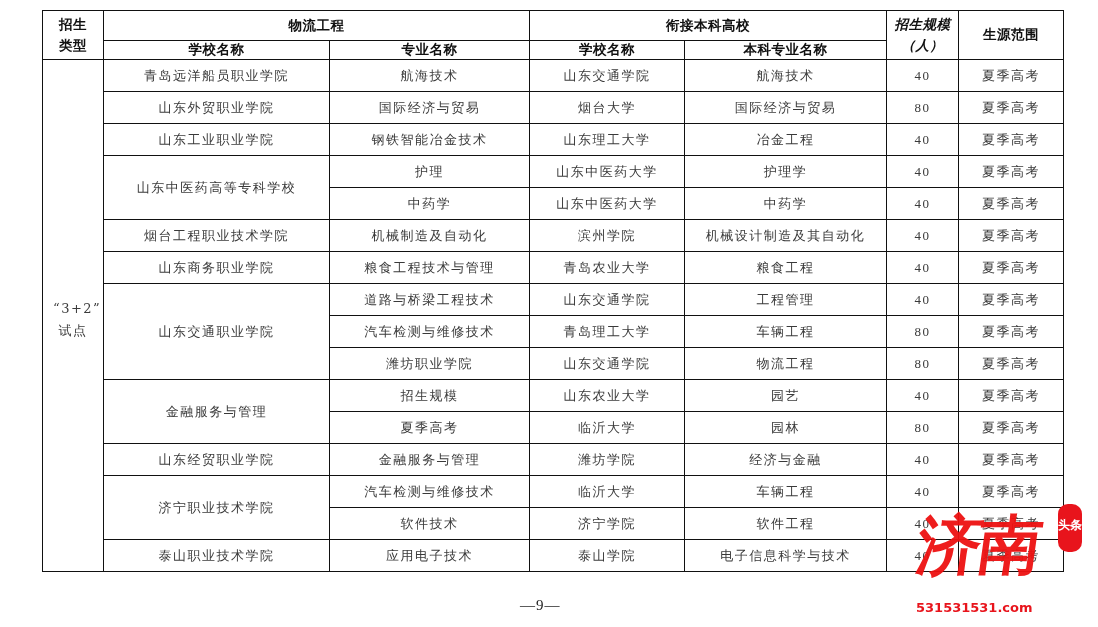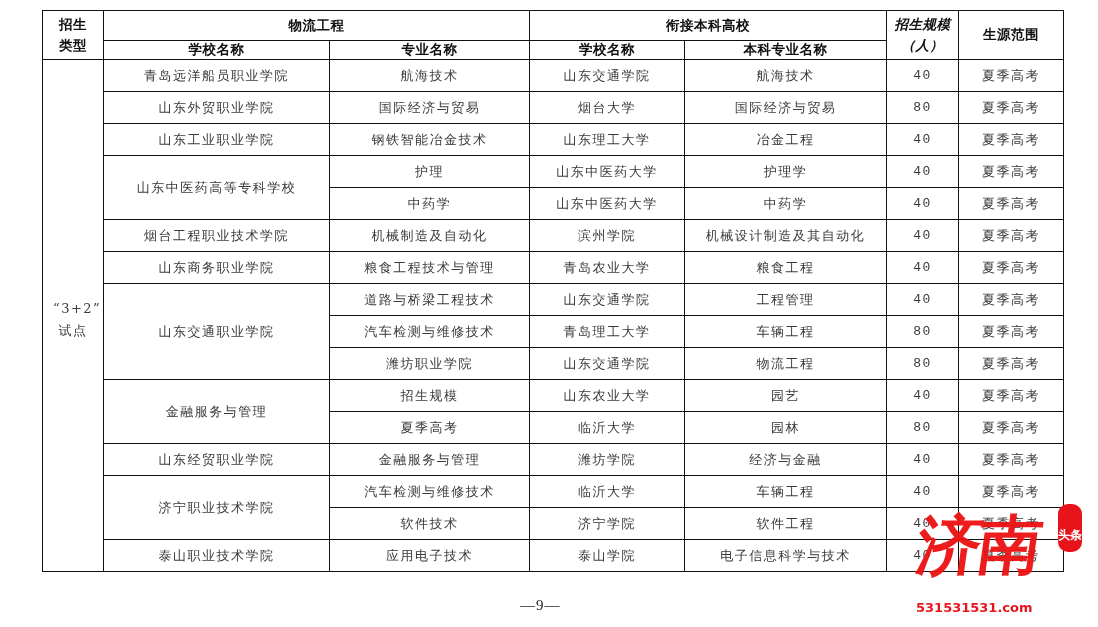--- a/index.html
+++ b/index.html
@@ -7,30 +7,30 @@
          font-family:"DejaVu Serif","Liberation Serif",serif; color:#333; }
   table.main { position:absolute; left:42px; top:10px; border-collapse:collapse;
                table-layout:fixed; width:1021px;border-radius:29px; }
   table.main td, table.main th { border:1.2px solid #111; text-align:center; vertical-align:middle;
                padding:0; font-size:13px; letter-spacing:1.5px; color:#3a3a3a; font-weight:normal; }
   table.main th { font-weight:bold; color:#111; font-family:"DejaVu Sans","Liberation Sans",sans-serif;
                font-size:13.5px; letter-spacing:0.5px; }
   tr.h1 { height:30px; }
   tr.h2 { height:19px; }
   tr.r { height:32px; }
-  td.num { letter-spacing:0.5px; font-family:Liberation Mono, monospace; font-size:13px; }
+  td.num { letter-spacing:0.5px; font-family:Liberation Serif, serif; font-size:13px; }
   td.type { font-size:12.5px; letter-spacing:0.5px; line-height:22px; }
   .pageno { position:absolute; left:520px; top:597px; font-size:15px; color:#222;
             font-family:"Liberation Serif",serif; letter-spacing:1px; }
   .wm { position:absolute; left:910px; top:500px; width:160px; height:120px; pointer-events:none; }
   .wm-big { position:absolute; left:8px; top:2px; font-size:64px; font-weight:bold; color:#ee1111;
             font-family:"DejaVu Sans",sans-serif; transform:skewX(-8deg); letter-spacing:-4px; opacity:0.95; }
   .wm-badge { position:absolute; left:148px; top:4px; width:24px; height:48px; background:#e8141c;
               border-radius:10px; color:#fff; font-size:12px; font-weight:bold; text-align:center;
-              line-height:17px; padding-top:23px; box-sizing:border-box; font-family:"DejaVu Sans",sans-serif; }
+              line-height:17px; padding-top:13px; box-sizing:border-box; font-family:"DejaVu Sans",sans-serif; }
   .wm-url { position:absolute; left:6px; top:100px; font-size:13px; font-weight:bold; color:#e8141c;
             font-family:"DejaVu Sans",sans-serif; letter-spacing:0px; }
 </style>
 </head>
 <body>
 
 <table class="main">
   <colgroup>
     <col style="width:61px">
       <col style="width:226px">

